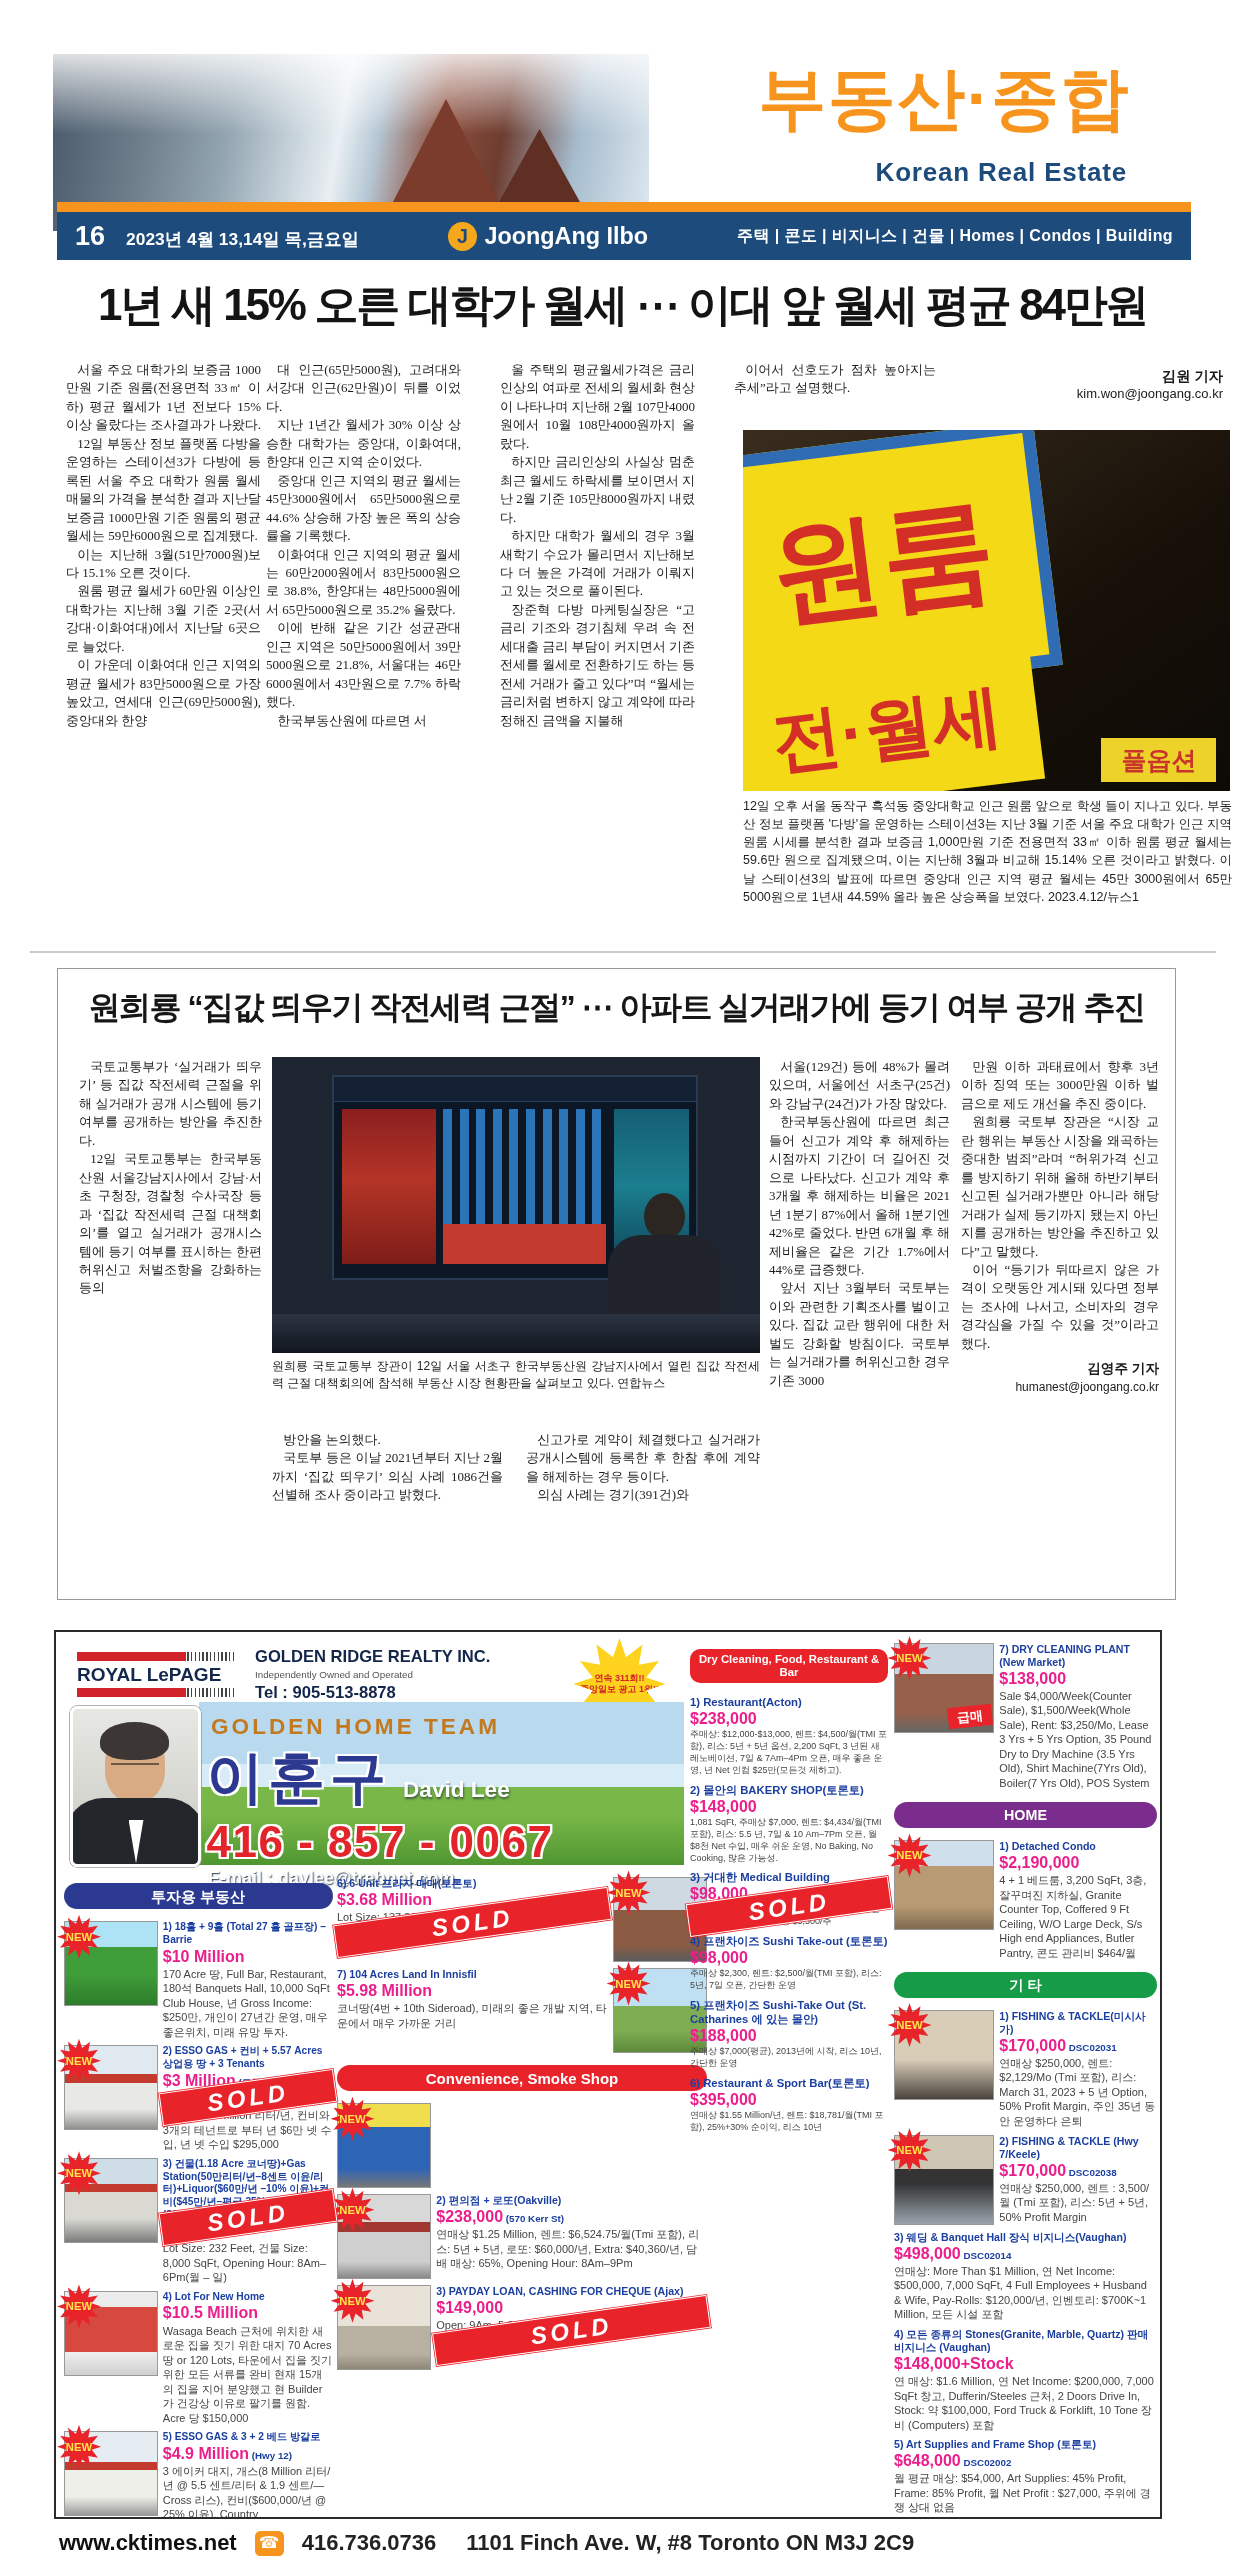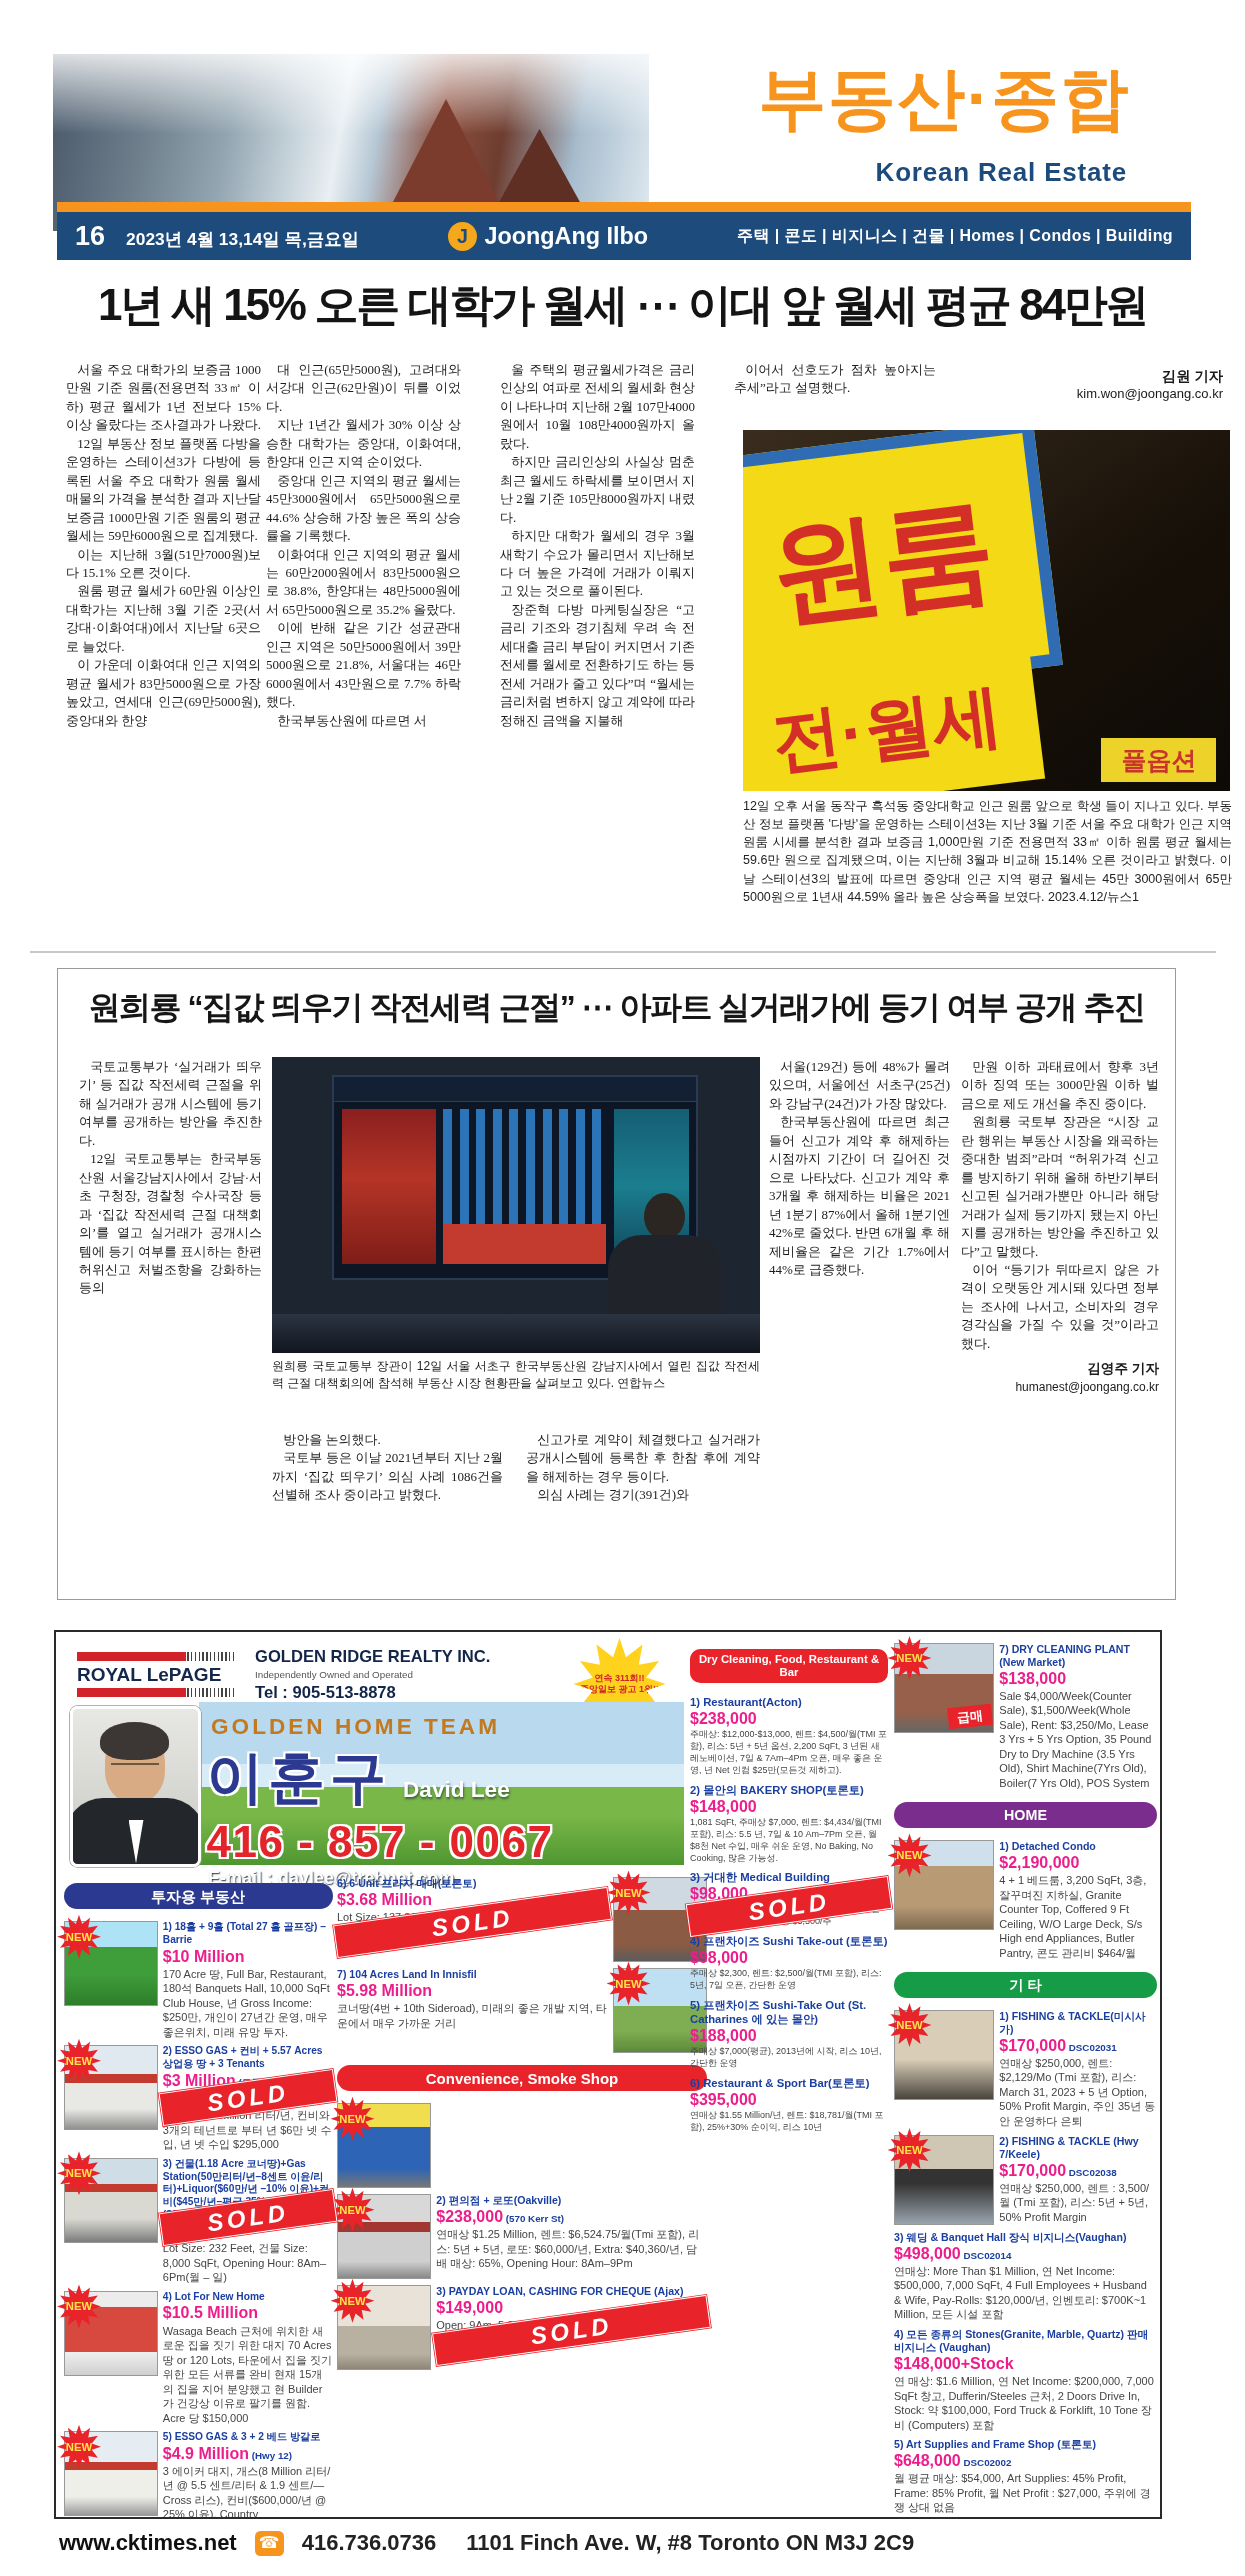--- a/index.html
+++ b/index.html
@@ -262,20 +262,21 @@
         <p>방안을 논의했다.</p>
         <p>국토부 등은 이날 2021년부터 지난 2월까지 ‘집값 띄우기’ 의심 사례 1086건을 선별해 조사 중이라고 밝혔다.</p>
       </div>
     <div id="a2c3" class="acol">
         <p>신고가로 계약이 체결했다고 실거래가 공개시스템에 등록한 후 한참 후에 계약을 해제하는 경우 등이다.</p>
         <p>의심 사례는 경기(391건)와</p>
       </div>
     <div id="a2c4" class="acol">
         <p>서울(129건) 등에 48%가 몰려있으며, 서울에선 서초구(25건)와 강남구(24건)가 가장 많았다.</p>
         <p>한국부동산원에 따르면 최근 들어 신고가 계약 후 해제하는 시점까지 기간이 더 길어진 것으로 나타났다. 신고가 계약 후 3개월 후 해제하는 비율은 2021년 1분기 87%에서 올해 1분기엔 42%로 줄었다. 반면 6개월 후 해제비율은 같은 기간 1.7%에서 44%로 급증했다.</p>
+        <p>앞서 지난 3월부터 국토부는 이와 관련한 기획조사를 벌이고 있다. 집값 교란 행위에 대한 처벌도 강화할 방침이다. 국토부는 실거래가를 허위신고한 경우 기존 3000</p>
       </div>
     <div id="a2c5" class="acol">
       <div>
           <p>만원 이하 과태료에서 향후 3년 이하 징역 또는 3000만원 이하 벌금으로 제도 개선을 추진 중이다.</p>
           <p>원희룡 국토부 장관은 “시장 교란 행위는 부동산 시장을 왜곡하는 중대한 범죄”라며 “허위가격 신고를 방지하기 위해 올해 하반기부터 신고된 실거래가뿐만 아니라 해당 거래가 실제 등기까지 됐는지 아닌지를 공개하는 방안을 추진하고 있다”고 말했다.</p>
           <p>이어 “등기가 뒤따르지 않은 가격이 오랫동안 게시돼 있다면 정부는 조사에 나서고, 소비자의 경우 경각심을 가질 수 있을 것”이라고 했다.</p>
         </div>
       <div class="byline2">김영주 기자</div>
       <div class="byline2-mail">humanest@joongang.co.kr</div>
     </div>

